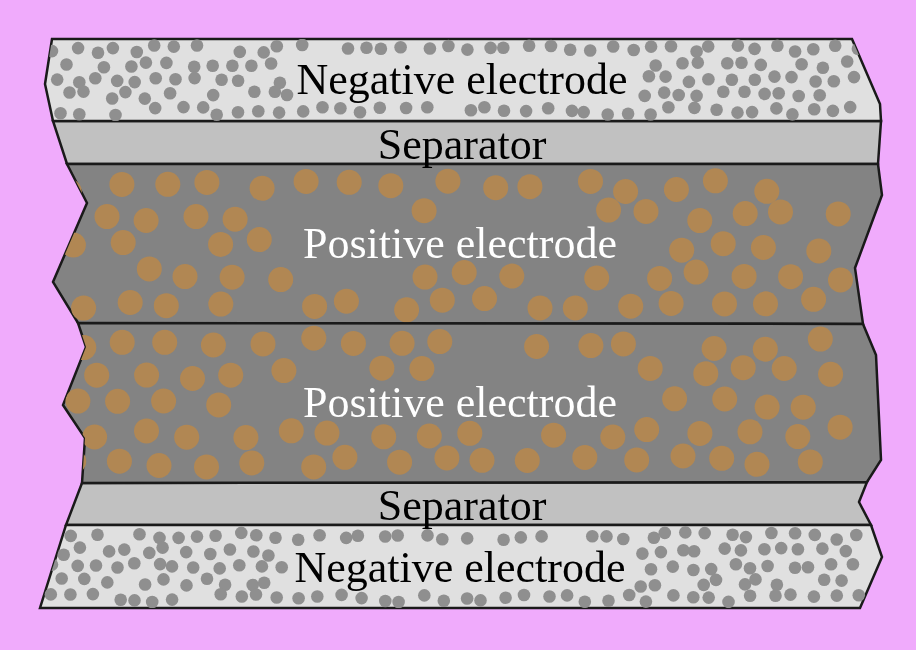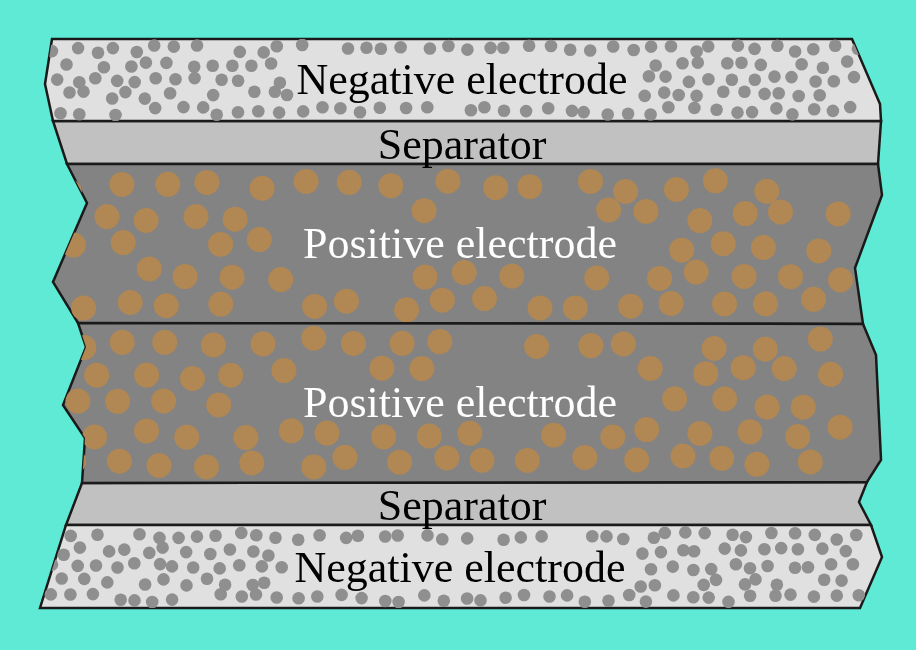--- a/index.html
+++ b/index.html
@@ -1,16 +1,16 @@
 <!DOCTYPE html>
 <html><head>
 <meta charset="utf-8">
 <style>
   html,body{margin:0;padding:0;background:#ffffff;}
-  .canvas{width:916px;height:650px;position:relative;background:#5eead4;overflow:hidden;text-align:right;}
+  .canvas{width:916px;height:650px;position:relative;background:#f0abfc;overflow:hidden;text-align:right;}
   svg{display:block;}
   .layer-shape{stroke:#1a1a1a;stroke-width:2.5;stroke-linejoin:miter;}
   .lbl{font-family:"Liberation Serif", serif;font-size:44px;text-anchor:middle;}
 </style>
 </head>
 <body>
 
 <div class="canvas">
 <svg width="916" height="650" viewBox="0 0 916 650">
   <defs>

